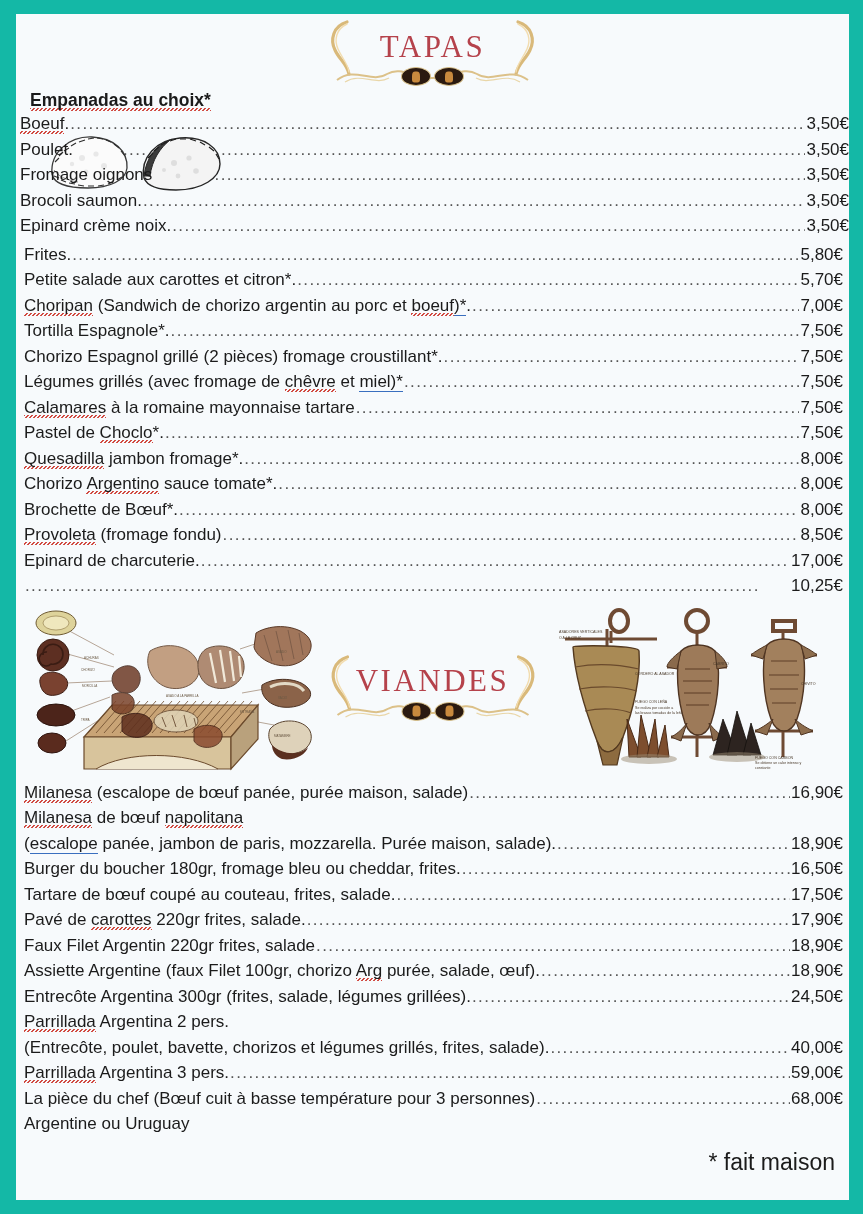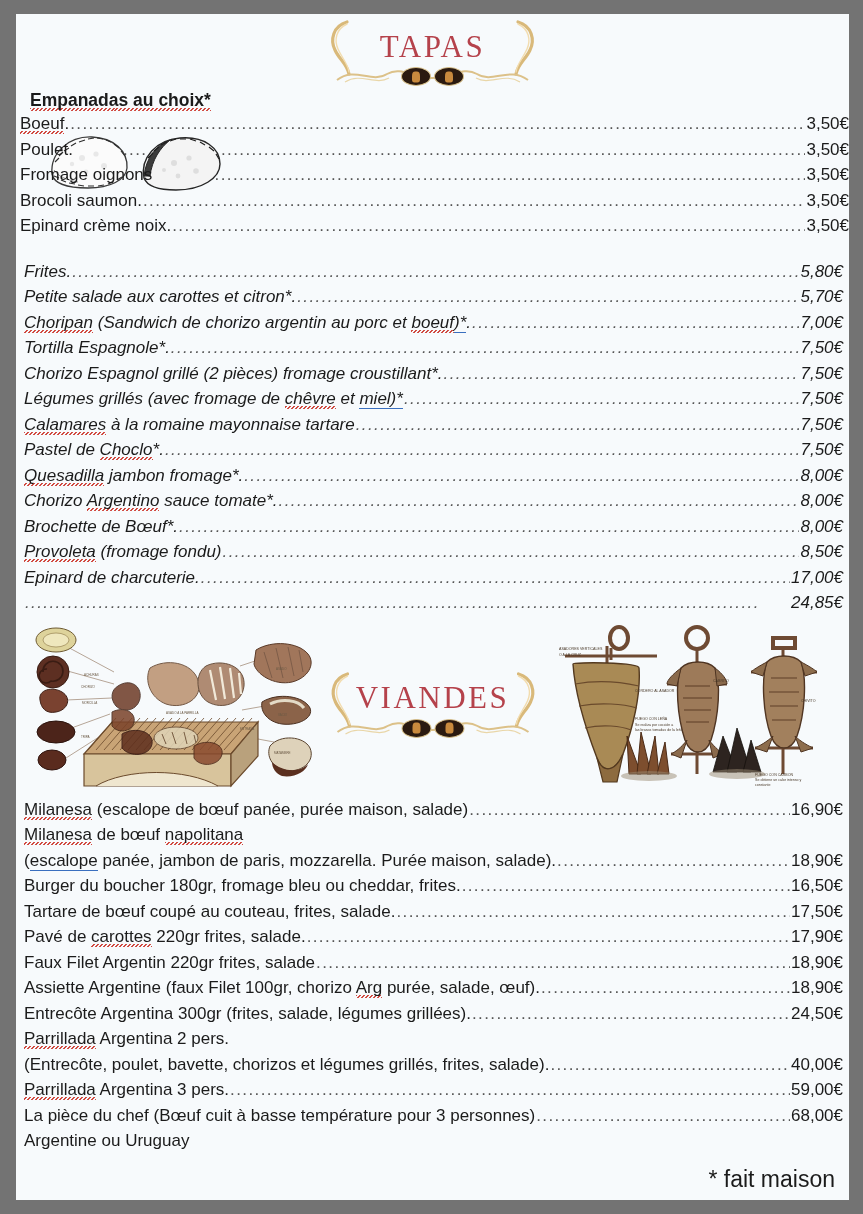--- a/index.html
+++ b/index.html
@@ -8,21 +8,21 @@
     background: #ffffff;
   }
   body {
     width: 863px; height: 1214px;
     font-family: "Liberation Sans", sans-serif;
     overflow: hidden;
   }
   .page-frame {
     position: relative;
     width: 863px; height: 1214px;
-    background: #737373;
+    background: #14b8a6;
     padding: 14px 14px 14px 16px;
   }
   .page {
     position: relative;
     width: 100%; height: 100%;
     background: #f7fafc;
     overflow: hidden;
   }
 
   
@@ -144,21 +144,21 @@
   }
   .empanada-art {
     position: absolute;
     left: 28px; top: 28px;
     width: 185px; height: 85px;
   }
   .emp-list { }
   .emp-list .menu-line { line-height: 25.5px; }
 
   
-  .tapas-list { margin: 20px 6px 0 8px; font-style: italic; }
+  .tapas-list { margin: 3px 6px 0 8px; }
 
   
   .art-strip {
     position: relative;
     height: 175px;
     margin-top: 6px;
     display: flex;
     align-items: center;
   }
   .grill-art  { position:absolute; left: 10px;  top: 4px;  width: 300px; height: 168px; }
@@ -344,21 +344,21 @@
     </div>
 
     <div class="menu-line">
       <span class="name">Epinard de charcuterie.</span>
       <span class="leader">........................................................................................................................</span>
       <span class="price">17,00€</span>
     </div>
 
     <div class="menu-line">
       <span class="leader">........................................................................................................................</span>
-      <span class="price">24,85€</span>
+      <span class="price">10,25€</span>
     </div>
   </div>
 
   <div class="art-strip">
 
     <svg class="grill-art" viewBox="0 0 300 168">
       <g stroke="#8a6b52" stroke-width="0.6" fill="none">
         <path d="M36,18 L88,46"></path>
             <path d="M38,44 L88,58"></path>
             <path d="M40,74 L86,72"></path>

